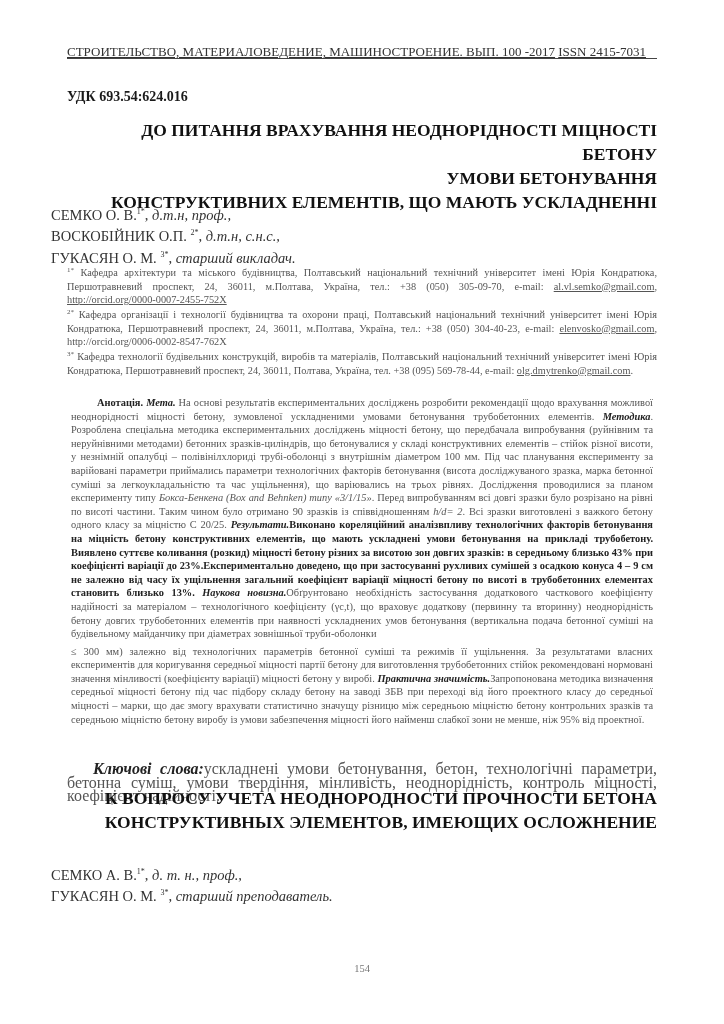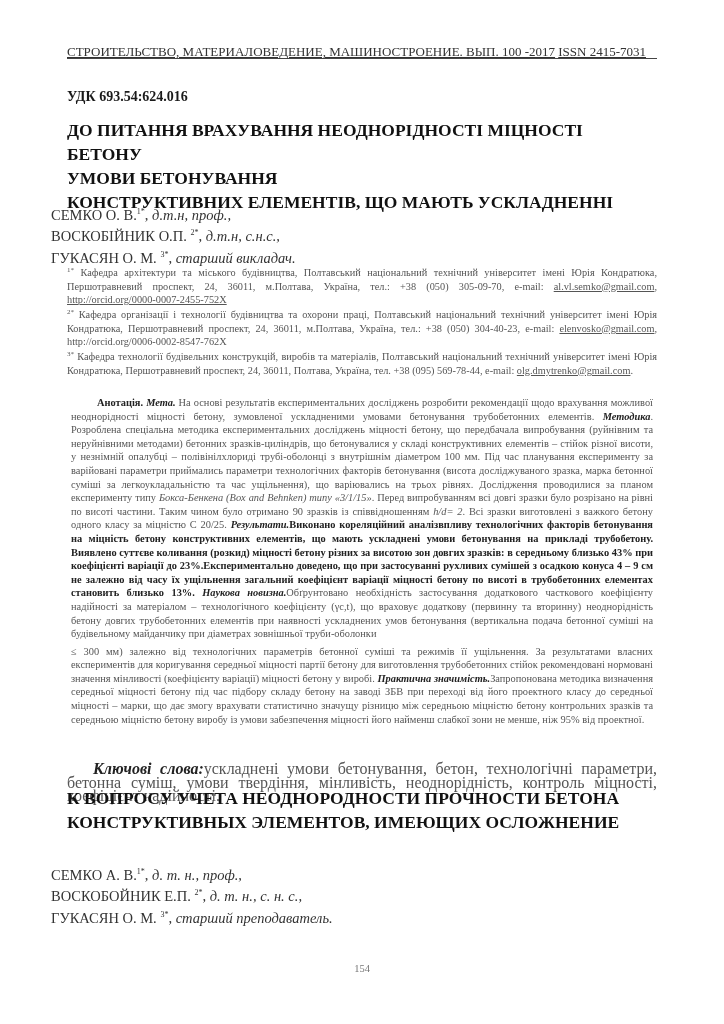--- a/index.html
+++ b/index.html
@@ -3,21 +3,21 @@
 <meta charset="utf-8">
 <style>
   html, body { margin:0; padding:0; background:#ffffff; }
   body { width:724px; height:1024px; position:relative; overflow:hidden;
          font-family:"Liberation Serif", "DejaVu Serif", serif; color:#1a1a1a; }
   .running-head { position:absolute; top:44px; left:67px; width:590px; height:14px;
          font-size:13px; color:#333; border-bottom:1.5px solid #444; }
   .running-head .left { position:absolute; left:0; top:0; text-decoration:underline; }
   .running-head .right { position:absolute; right:11px; top:0; text-decoration:underline; }
   .udk { position:absolute; top:89px; left:67px; font-weight:bold; font-size:14px; }
-  .title { position:absolute; left:67px; width:590px; text-align:left; font-weight:bold;
+  .title { position:absolute; left:67px; width:590px; text-align:right; font-weight:bold;
            font-size:17.5px; line-height:24px; color:#111; }
   .authors { position:absolute; left:51px; font-size:14.5px; line-height:17.5px; color:#333; }
   .authors i { font-style:italic; }
   .authors sup { font-size:8px; }
   .affil { position:absolute; left:67px; width:590px; font-size:10.3px; line-height:13.2px;
            color:#555; text-align:justify; }
   .affil p { margin:0; }
   .affil sup { font-size:7px; }
   .link { text-decoration:underline; }
   .abstract { position:absolute; top:392px; left:67px; width:590px; font-size:10.4px;
@@ -67,17 +67,16 @@
 
 <div class="keywords"><b>Ключові слова:</b><span>ускладнені умови бетонування, бетон, технологічні параметри, бетонна суміш, умови твердіння, мінливість, неоднорідність, контроль міцності, коефіцієнт надійності.</span></div>
 
 <div class="title" style="top:786px;">
   <div>К ВОПРОСУ УЧЕТА НЕОДНОРОДНОСТИ ПРОЧНОСТИ БЕТОНА</div>
   <div>КОНСТРУКТИВНЫХ ЭЛЕМЕНТОВ, ИМЕЮЩИХ ОСЛОЖНЕНИЕ</div>
 </div>
 
 <div class="authors" style="top:863px;">
   <div><span>СЕМКО А. В.</span><sup>1*</sup>, <i>д. т. н., проф.,</i></div>
-  <div><span>ВОСКОБОЙНИК Е.П.</span> <sup>2*</sup>, <i>д. т. н., с. н. с.,</i></div>
   <div><span>ГУКАСЯН О. М.</span> <sup>3*</sup>, <i>старший преподаватель.</i></div>
 </div>
 
 <div class="page-number">154</div>
 
 </body></html>

